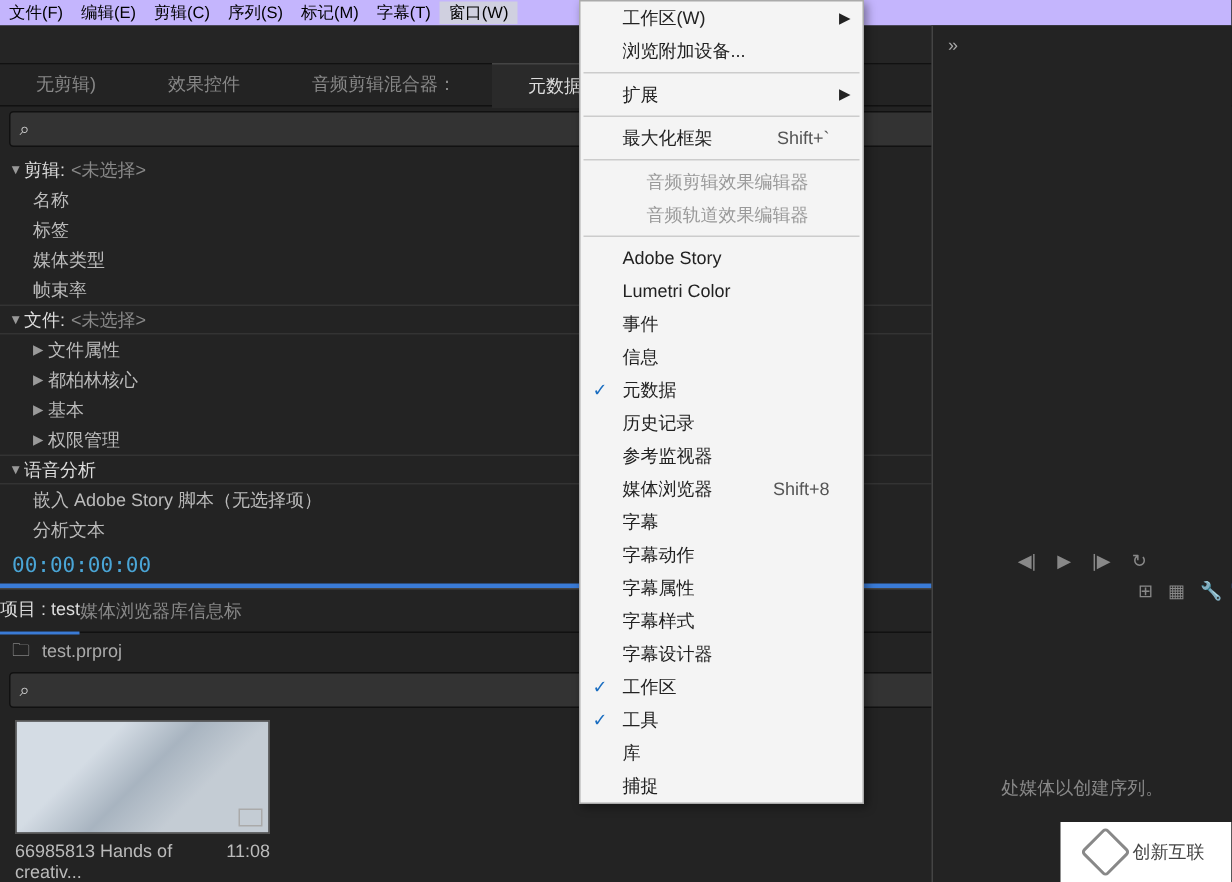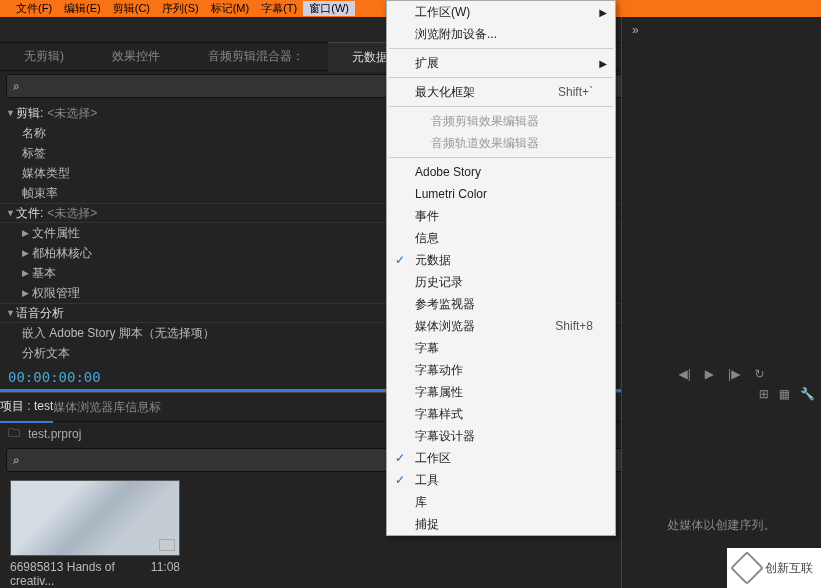--- a/index.html
+++ b/index.html
@@ -1,18 +1,18 @@
 <!DOCTYPE html>
 <html><head>
 <meta charset="utf-8">
 <style>
 * { margin: 0; padding: 0; box-sizing: border-box; font-family: "Microsoft YaHei", sans-serif; font-size: 12px; }
 body { background: #232323; color: #ccc; width: 821px; height: 588px; overflow: hidden; position: relative; }
 
-.menubar { background: #f97316; height: 17px; display: flex; align-items: center; padding: 0 10px; }
+.menubar { background: #c4b5fd; height: 17px; display: flex; align-items: center; padding: 0 0; }
 .menubar-item { padding: 0 6px; color: #000; cursor: default; font-size: 11px; }
 .menubar-item.active { background: #d0d0e0; }
 
 .toolbar-row { height: 26px; background: #252525; border-bottom: 1px solid #111; display: flex; align-items: center; color: #999; }
 .toolbar-center { flex: 1; text-align: center; }
 
 .panel-tabs { height: 28px; background: #232323; display: flex; align-items: center; border-bottom: 1px solid #111; }
 .tab { padding: 6px 24px; color: #888; cursor: default; }
 .tab.active { color: #ddd; background: #2a2a2a; border-top: 1px solid #444; }
 
@@ -41,29 +41,29 @@
 .thumb-label { width: 170px; display: flex; justify-content: space-between; color: #bbb; padding: 4px 0; }
 
 .divider { height: 3px; background: #3a7bd6; }
 
 .right-area { position: absolute; right: 0; top: 17px; bottom: 0; width: 200px; background: #232323; border-left: 1px solid #444; }
 .right-top { height: 26px; display: flex; align-items: center; padding: 0 10px; color: #aaa; }
 .right-mid { position: absolute; top: 350px; width: 100%; display: flex; justify-content: center; gap: 14px; color: #888; }
 .right-text { position: absolute; top: 500px; width: 100%; text-align: center; color: #888; }
 .right-icons-row { position: absolute; top: 370px; right: 6px; display: flex; gap: 10px; color: #888; }
 
-.dropdown { position: absolute; left: 386px; top: 0; width: 230px; background: #f4f4f4; color: #222; border: 1px solid #aaa; box-shadow: 2px 2px 6px rgba(0,0,0,0.4); z-index: 100; }
+.dropdown { position: absolute; left: 386px; top: 0; width: 190px; background: #f4f4f4; color: #222; border: 1px solid #aaa; box-shadow: 2px 2px 6px rgba(0,0,0,0.4); z-index: 100; }
 .dd-item { height: 22px; display: flex; align-items: center; padding: 0 22px 0 28px; position: relative; font-size: 12px; }
 .dd-item.disabled { color: #999; padding-left: 44px; }
 .dd-sep { height: 1px; background: #ccc; margin: 3px 2px; }
 .dd-check { position: absolute; left: 8px; color: #1a6dc0; }
 .dd-sub { position: absolute; right: 8px; font-size: 10px; }
 .dd-shortcut { margin-left: auto; color: #555; }
 
-.watermark { position: absolute; right: 0; bottom: 0; width: 94px; height: 40px; background: #fff; color: #444; display: flex; align-items: center; justify-content: center; font-size: 13px; z-index: 200; }
+.watermark { position: absolute; right: 0; bottom: 0; width: 114px; height: 40px; background: #fff; color: #444; display: flex; align-items: center; justify-content: center; font-size: 13px; z-index: 200; }
 .watermark .logo { width: 24px; height: 24px; border: 2px solid #888; border-radius: 3px; transform: rotate(45deg); margin-right: 6px; display: flex; align-items: center; justify-content: center; }
 </style>
 </head>
 <body>
 
 <div class="menubar">
   <span class="menubar-item">文件(F)</span>
   <span class="menubar-item">编辑(E)</span>
   <span class="menubar-item">剪辑(C)</span>
   <span class="menubar-item">序列(S)</span>

